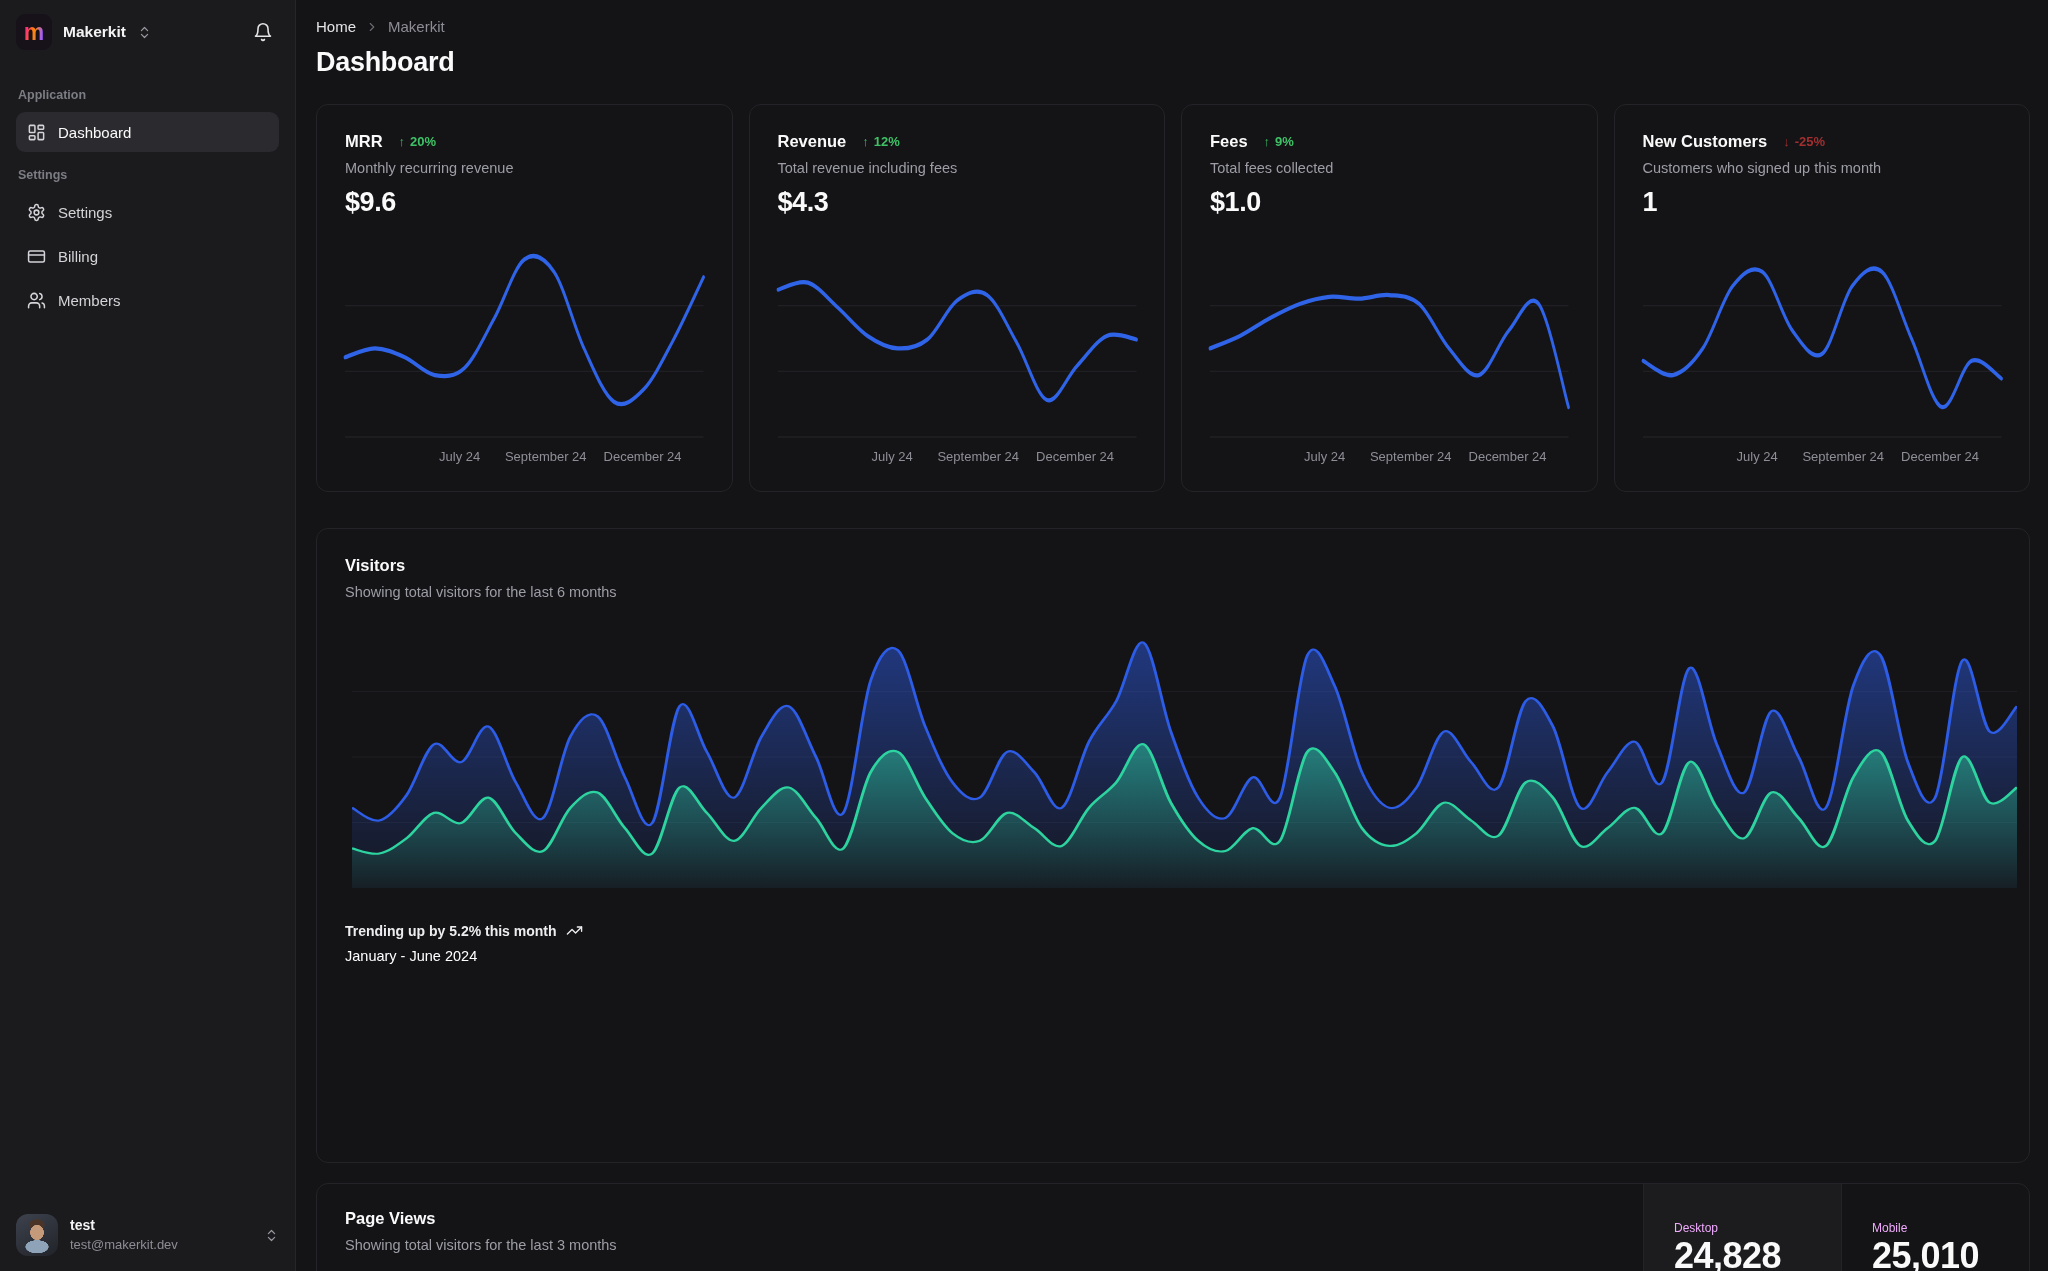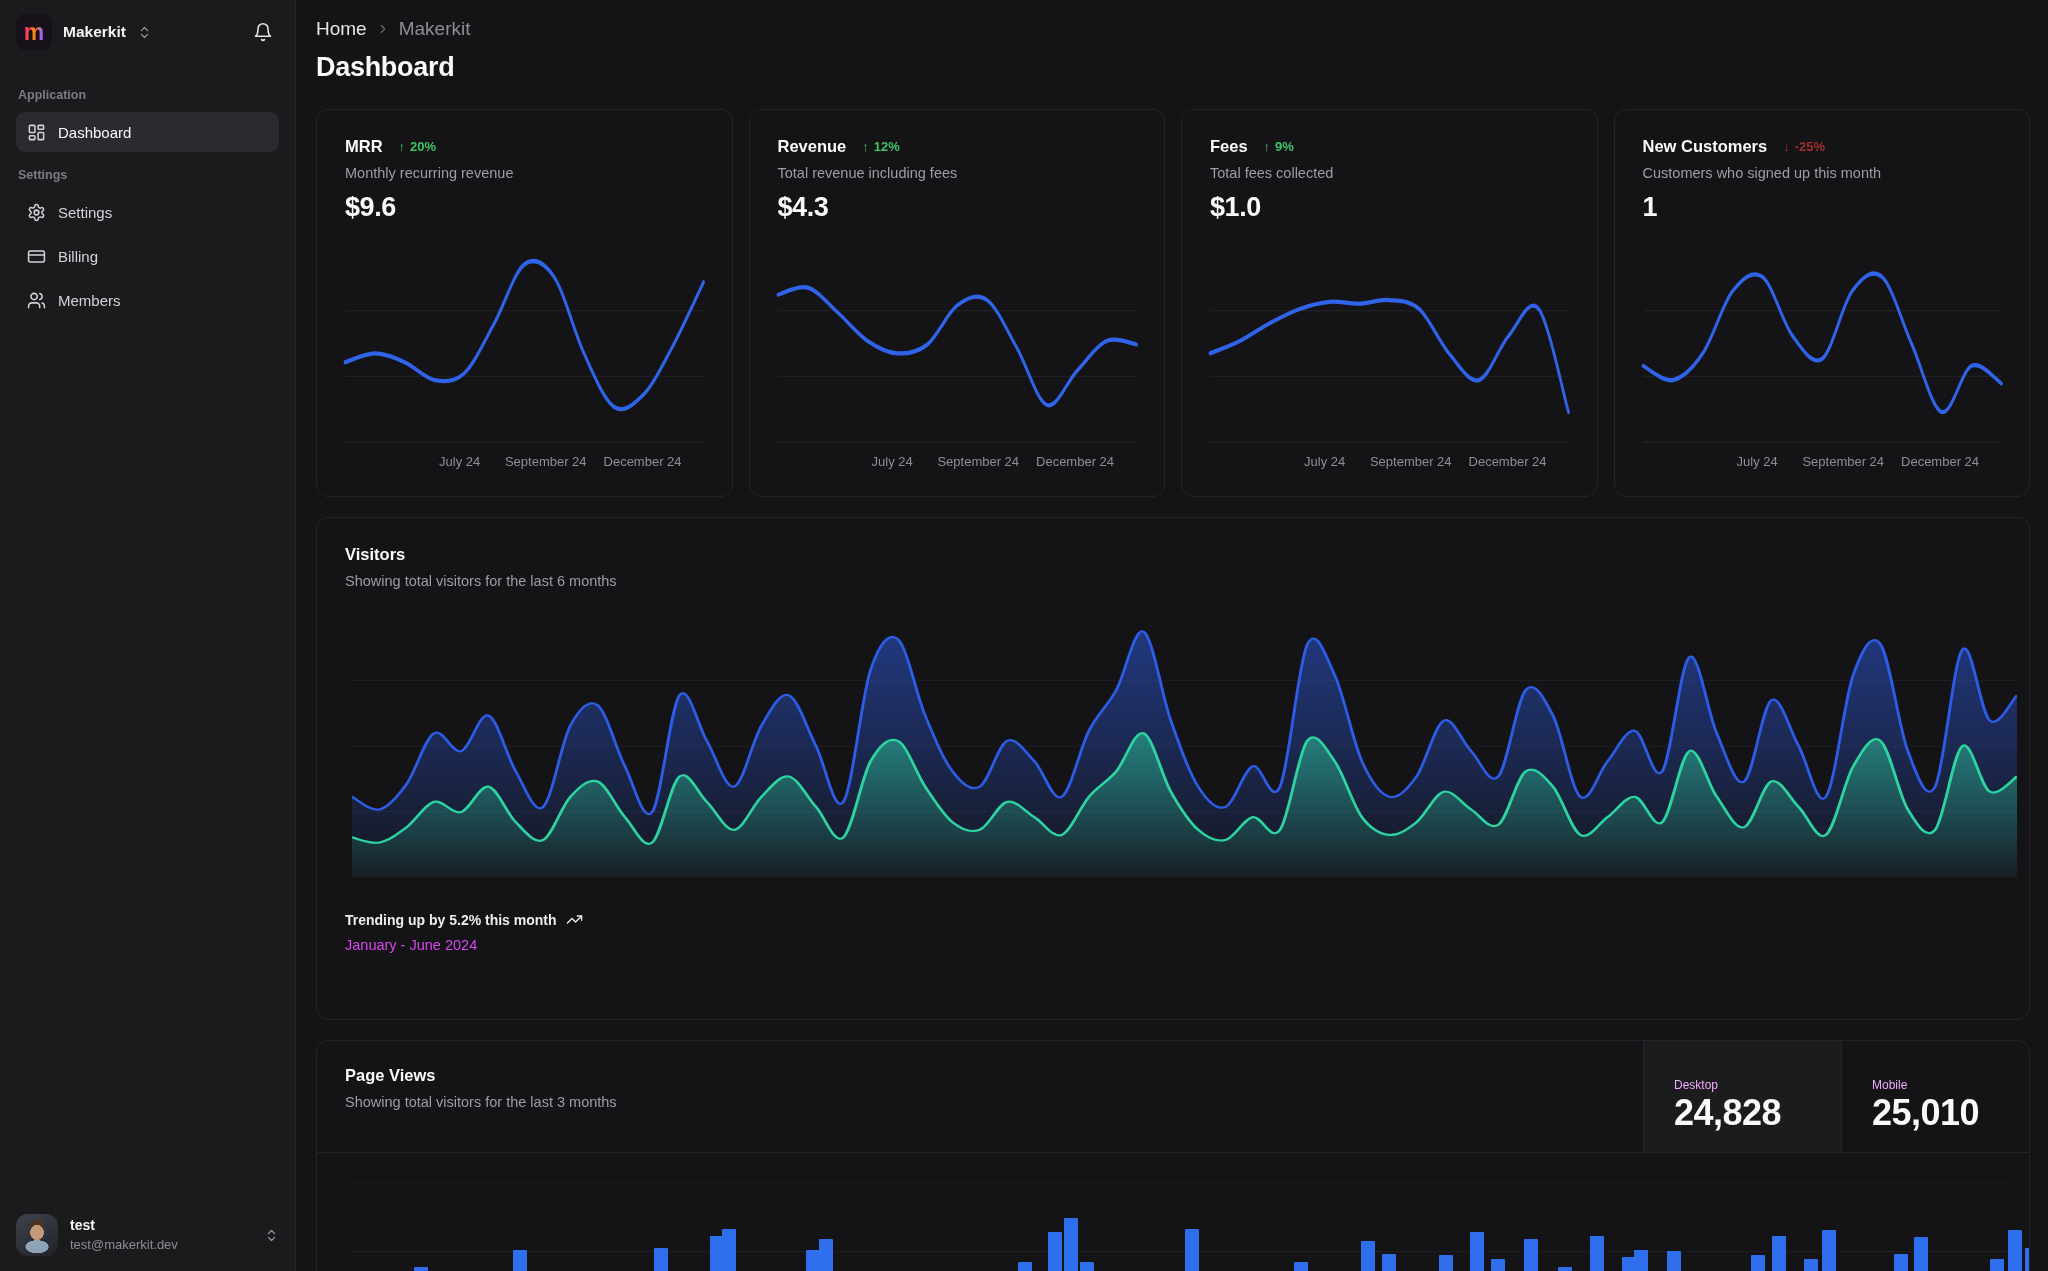--- a/index.html
+++ b/index.html
@@ -55,21 +55,21 @@
       radial-gradient(ellipse 27% 30% at 50% 44%, #c49a7b 59%, transparent 61%),
       radial-gradient(ellipse 30% 22% at 50% 26%, #4a3428 59%, transparent 61%),
       linear-gradient(150deg,#3d424d,#212329);
   }
   .user-meta { flex:1; line-height:1.25; }
   .user-name { font-size:14px; font-weight:600; color:#f4f4f5; }
   .user-email { font-size:13px; color:#8d8d95; margin-top:2px; }
 
   
   .main { flex:1; padding:18px 18px 0 20px; overflow:hidden; }
-  .breadcrumb { display:flex; align-items:center; gap:9px; font-size:19px; }
+  .breadcrumb { display:flex; align-items:center; gap:9px; font-size:15px; }
   .crumb-link { color:#e4e4e7; text-decoration:none; cursor:pointer; }
   .crumb-sep { color:#6b6b72; }
   .crumb-current { color:#8d8d95; }
   .page-title { font-size:27px; font-weight:700; letter-spacing:-0.3px; margin-top:12px; color:#fafafa; }
 
   .card { background:#141417; border:1px solid #242428; border-radius:12px; }
 
   
   .stat-grid { display:grid; grid-template-columns:repeat(4,1fr); gap:16px; margin-top:26px; }
   .stat-card { height:388px; padding:27px 28px 20px 28px; display:flex; flex-direction:column; }
@@ -80,30 +80,30 @@
   .trend.down { color:#a12f2f; }
   .stat-sub { font-size:14.5px; color:#9d9da5; margin-top:9px; }
   .stat-value { font-size:27px; font-weight:700; letter-spacing:-0.4px; margin-top:11px; }
   .spark { flex:1; margin-top:22px; display:flex; flex-direction:column; }
   .spark svg { width:100%; flex:1; overflow:visible; }
   .x-labels { position:relative; height:22px; margin-top:10px; font-size:13px; color:#8e8e96; }
   .x-labels span { position:absolute; transform:translateX(-50%); white-space:nowrap; }
   .xl-0 { left:32%; } .xl-1 { left:56%; } .xl-2 { left:83%; }
 
   
-  .visitors-card { margin-top:20px; height:503px; padding:27px 0 0 0; display:flex; flex-direction:column; }
+  .visitors-card { margin-top:36px; height:635px; padding:27px 0 0 0; display:flex; flex-direction:column; }
   .card-title { font-size:16.5px; font-weight:700; color:#fafafa; }
   .card-sub { font-size:14.5px; color:#9d9da5; margin-top:9px; }
   .visitors-head { padding:0 28px; }
   .visitors-chart { margin:26px 12px 0 35px; height:262px; }
   .visitors-chart svg { width:100%; height:100%; }
   .visitors-foot { padding:34px 28px 0 28px; }
   .foot-line1 { display:flex; align-items:center; gap:9px; font-size:14px; font-weight:700; color:#ededf0; }
   .foot-line1 .icon { color:#ededf0; }
-  .foot-line2 { font-size:14.5px; color:#d946ef; margin-top:9px; }
+  .foot-line2 { font-size:14.5px; color:#ffffff; margin-top:9px; }
 
   
   .pv-card { margin-top:20px; height:430px; overflow:hidden; padding:0; }
   .pv-head { display:flex; align-items:stretch; border-bottom:1px solid #242428; height:112px; }
   .pv-titles { flex:1; padding:25px 28px; }
   .pv-tab {
     width:198px; border-left:1px solid #242428; padding:19px 30px 0 30px;
     background:none; text-align:left; cursor:pointer; border-top:none; border-bottom:none; border-right:none;
     font-family:inherit;
   }

